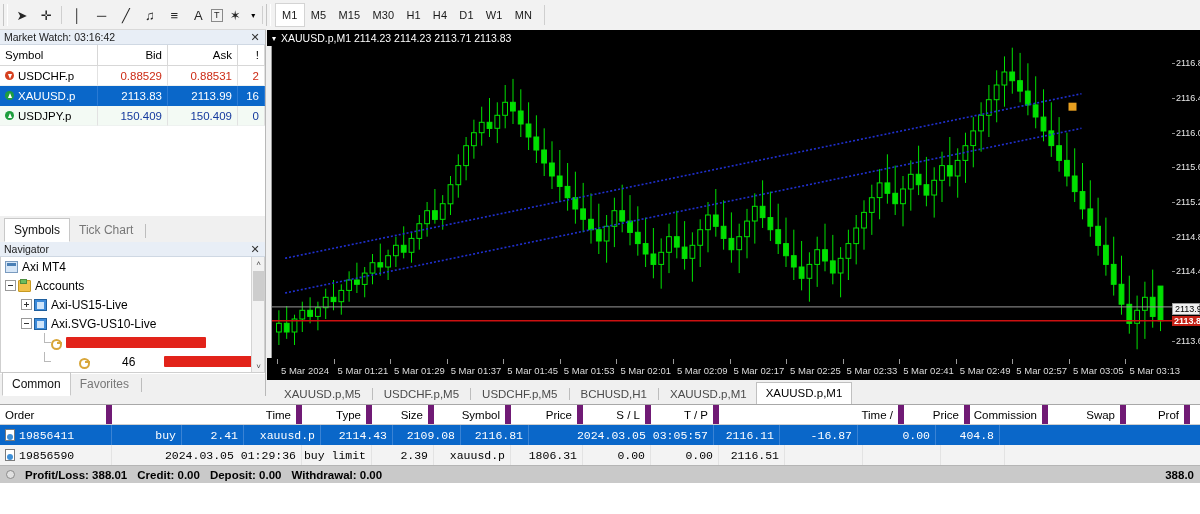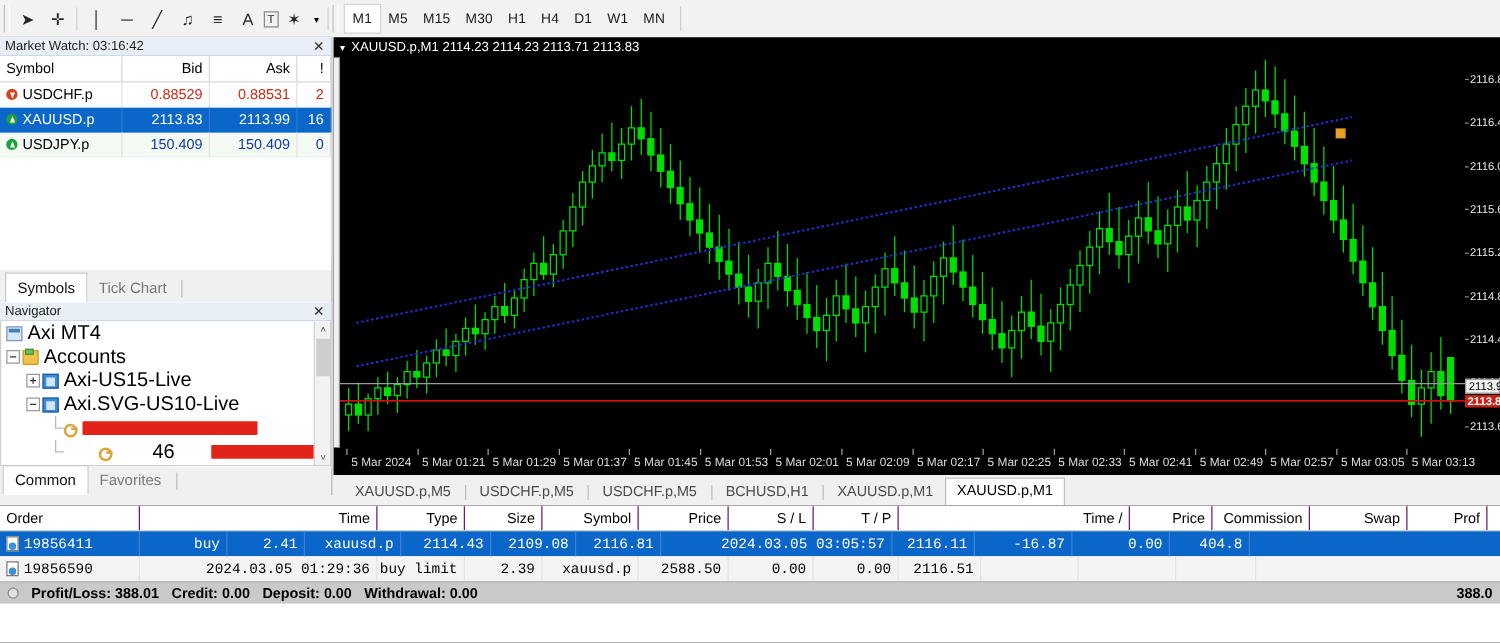--- a/index.html
+++ b/index.html
@@ -77,21 +77,21 @@
   .tab.active { background:#ffffff; color:#111; border:1px solid #c8c8c8;
                 border-bottom:1px solid #ffffff; height:24px; line-height:22px; }
   .tab-div { width:1px; height:14px; background:#bdbdbd; margin:0 3px 4px 3px; }
 
   
   #nav { position:absolute; left:0; top:242px; width:266px; height:132px;
          background:#fff; border-right:1px solid #b8b8b8; }
   #nav-body { position:relative; height:116px; background:#fff;
               border:1px solid #cfcfcf; border-top:none; overflow:hidden; }
   .tree-row { display:flex; align-items:center; height:19px; padding-left:4px;
-              font-size:16px; white-space:nowrap; }
+              font-size:12px; white-space:nowrap; }
   .tw { width:11px; height:11px; flex:0 0 11px; margin-right:2px; position:relative; }
   .tw.box { border:1px solid #9a9a9a; background:#fff; }
   .tw.box:before { content:""; position:absolute; left:2px; top:4px; width:5px; height:1px; background:#333; }
   .tw.box.plus:after { content:""; position:absolute; left:4px; top:2px; width:1px; height:5px; background:#333; }
   .ico { width:13px; height:12px; flex:0 0 13px; margin-right:4px; position:relative; }
   .ico.app { background:#d6e6f7; border:1px solid #7a9bbf; }
   .ico.app:after { content:""; position:absolute; left:1px; top:1px; width:9px; height:3px; background:#4a7fb5; }
   .ico.folder { background:#f2c14a; border:1px solid #c79a22; border-radius:1px; }
   .ico.folder:after { content:""; position:absolute; left:1px; top:-2px; width:5px; height:3px;
                       background:#6ebb5c; border:1px solid #4d8f40; }
@@ -147,21 +147,21 @@
           background:#f0f0f0; }
   .ctab.active { background:#fff; color:#000; border:1px solid #c0c0c0; border-bottom:none;
                  height:22px; line-height:21px; font-weight:normal; }
   .ctab-div { width:1px; height:12px; background:#bdbdbd; margin:0 2px 4px 2px; }
 
   
   #term { position:absolute; left:0; top:404px; width:1200px; height:110px;
           background:#fff; border-top:1px solid #a8a8a8; }
   #term-head { display:flex; height:20px; background:#fff; border-bottom:1px solid #cfcfcf;
                font-size:11.5px; }
-  #term-head > div { display:flex; align-items:center; border-right:1px solid #701a75;
+  #term-head > div { display:flex; align-items:center; border-right:6px solid #701a75;
                      padding:0 5px; white-space:nowrap; overflow:hidden; }
   .tr-row { display:flex; height:20px; font-size:11.5px; align-items:stretch; }
   .tr-row > div { display:flex; align-items:center; border-right:1px solid #e3e3e3;
                   padding:0 5px; white-space:nowrap; overflow:hidden;font-family:Liberation Mono, monospace; }
   .tr-row.sel { background:#0a67c9; color:#fff; }
   .tr-row.sel > div { border-right-color:#3a83d4; }
   .tr-row.alt { background:#f3f3f3; }
   .doc-ico { width:10px; height:12px; flex:0 0 10px; background:#fff; border:1px solid #7b7b7b;
              position:relative; margin-right:4px; }
   .doc-ico:after { content:""; position:absolute; left:1px; bottom:0px; width:6px; height:6px;
@@ -654,21 +654,21 @@
 
     <div class="tr-row alt">
       <div class="w-order">
         <span class="doc-ico"></span>
         <span>19856590</span>
       </div>
       <div class="w-time num">2024.03.05 01:29:36</div>
       <div class="w-type">buy limit</div>
       <div class="w-size num">2.39</div>
       <div class="w-sym">xauusd.p</div>
-      <div class="w-price num">2588.50</div>
+      <div class="w-price num">1806.31</div>
       <div class="w-sl num">0.00</div>
       <div class="w-tp num">0.00</div>
       <div class="w-price2 num">2116.51</div>
       <div class="w-comm num"></div>
       <div class="w-swap num"></div>
       <div class="w-prof num"></div>
     </div>
 
     <div id="term-sum">
       <span id="sum-dot"></span>

